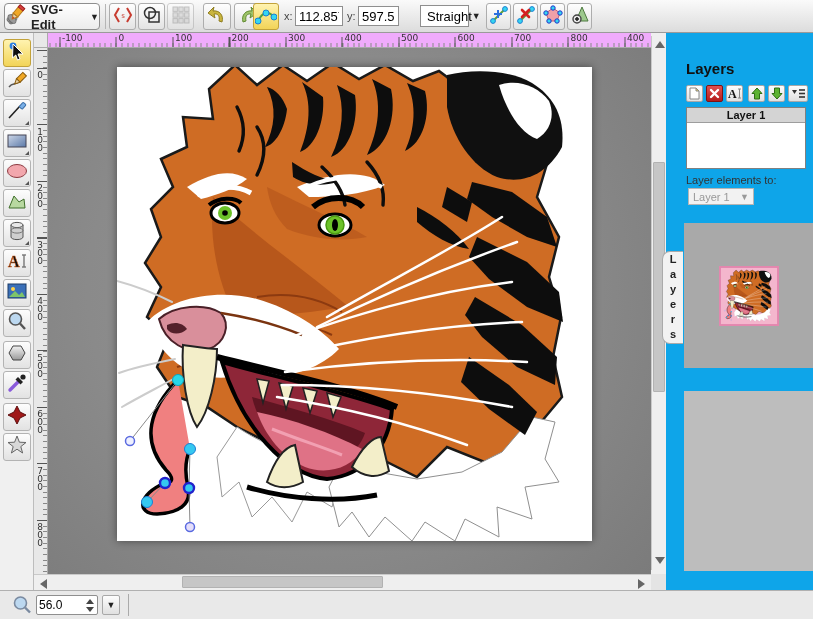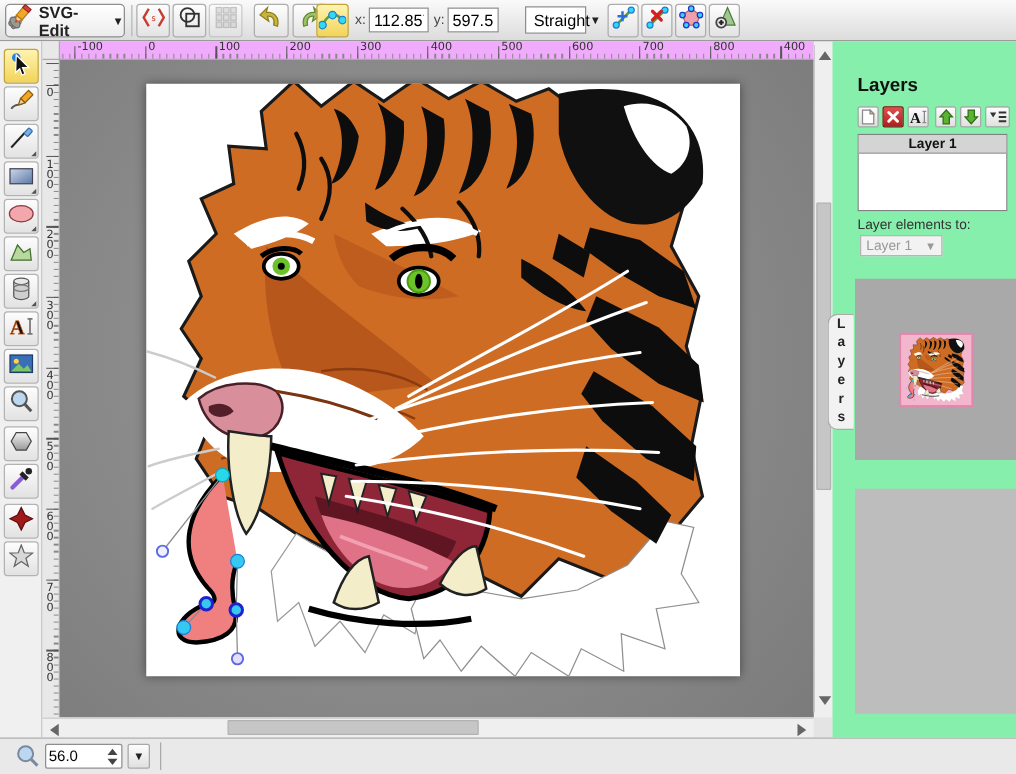--- a/index.html
+++ b/index.html
@@ -38,21 +38,21 @@
   #canvas { position:absolute; left:69px; top:19px; width:475px; height:474px; background:#fff; box-shadow:0 0 8px rgba(0,0,0,.45); }
 
   
   .sb-track-v { left:651px; top:36px; width:15px; height:534px; background:#efefef; border-left:1px solid #c9c9c9; }
   .sb-track-h { left:34px; top:574px; width:617px; height:16px; background:#efefef; border-top:1px solid #c9c9c9; }
   .sb-thumb { position:absolute; background:#c6c6c6; border:1px solid #b2b2b2; border-radius:1px; }
   .sb-arrow { position:absolute; width:0; height:0; }
   #sb-corner { left:651px; top:574px; width:15px; height:16px; background:#e4e4e4; }
 
   
-  #rightpanel { left:666px; top:33px; width:147px; height:557px; background:#86efac; }
+  #rightpanel { left:666px; top:33px; width:147px; height:557px; background:#0ea5e9; }
   #layers-title { position:absolute; left:20px; top:27px; font-size:15px; font-weight:bold; color:#111; }
   .lyr-btn { position:absolute; top:52px; width:17px; height:17px; background:linear-gradient(#fdfdfd,#e0e0e0); border:1px solid #a8a8a8; border-radius:2px; display:flex; align-items:center; justify-content:center; font-size:10px; }
   #layerlist { position:absolute; left:20px; top:74px; width:120px; height:62px; background:#fff; border:1px solid #808080; }
   #layerlist .hdr { height:15px; background:#d4d4d4; border-bottom:1px solid #9d9d9d; font-size:11px; font-weight:bold; text-align:center; color:#111; line-height:15px; }
   #move-label { position:absolute; left:20px; top:141px; font-size:11px; color:#333; }
   #move-select { position:absolute; left:22px; top:155px; width:66px; height:17px; background:#f2f2f2; border:1px solid #b5b5b5; color:#999; font-size:11px; display:flex; align-items:center; justify-content:space-between; padding:0 4px; }
   #side-tab { position:absolute; left:-4px; top:218px; width:21px; height:93px; background:#f2f2f2; border:1px solid #aaa; border-right:none; border-radius:8px 0 0 8px; display:flex; align-items:center; justify-content:center; }
   #side-tab span { writing-mode:vertical-lr; text-orientation:upright; font-size:11px; font-weight:bold; color:#222; letter-spacing:3px; }
   #thumb-panel { position:absolute; left:18px; top:190px; width:129px; height:145px; background:#a9a9a9; display:flex; align-items:center; justify-content:center; }
   #lower-gray { position:absolute; left:18px; top:358px; width:129px; height:180px; background:#bdbdbd; }

